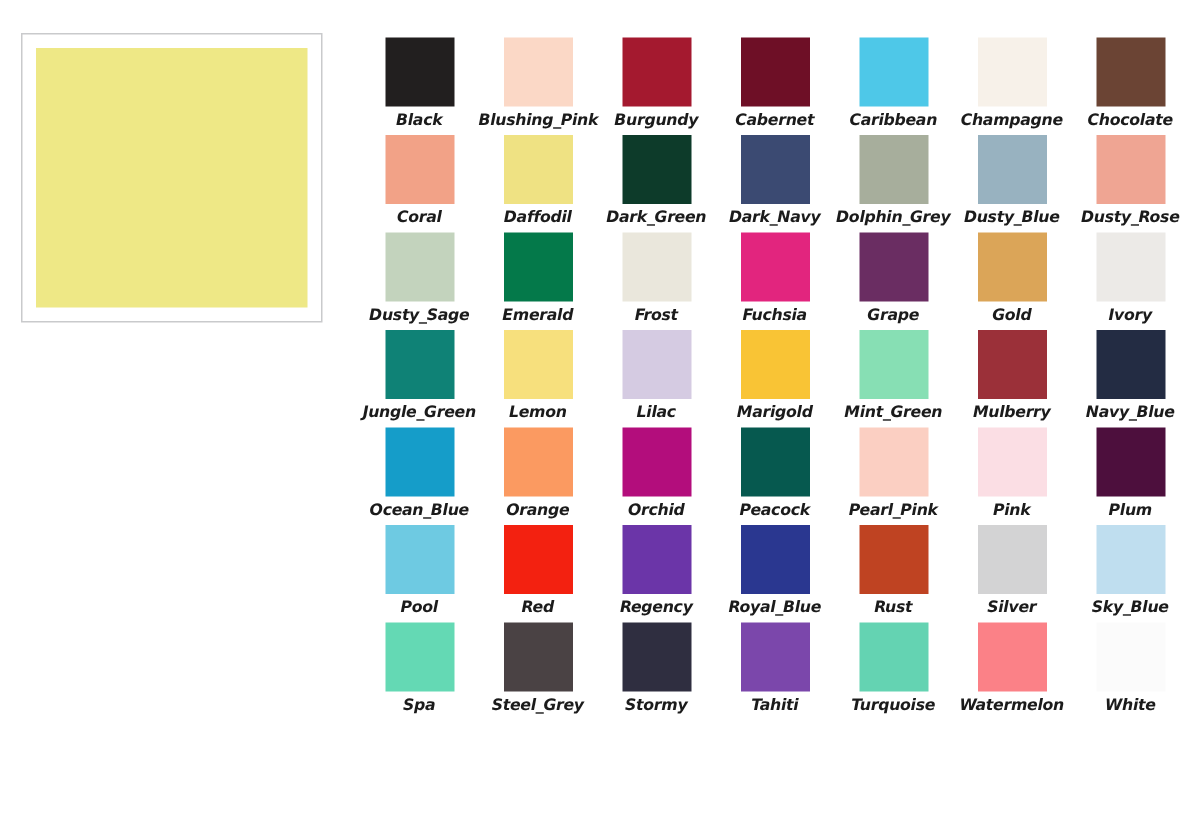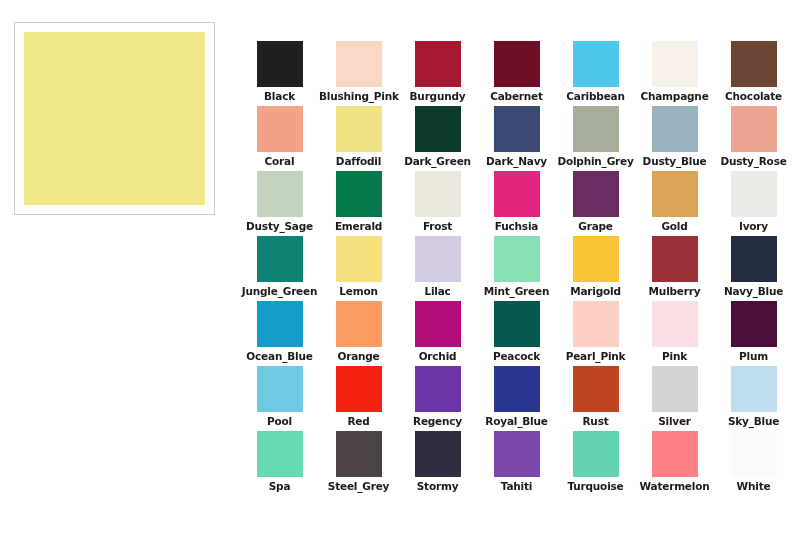--- a/index.html
+++ b/index.html
@@ -38,25 +38,26 @@
   #preview-fill {
     width: 100%;
     height: 100%;
     box-sizing: border-box;
   }
 
   
   #swatch-grid {
     position: absolute;
     left: 240px;
-    top: 41px;
+    top: 25px;
     width: 550px;
     display: grid;
     grid-template-columns: repeat(7, 79px);
     grid-auto-rows: 65px;
+    font-style: italic;
   }
   .swatch-cell {
     width: 79px;
     height: 65px;
     position: relative;
     box-sizing: border-box;
   }
   .swatch-chip {
     width: 46px;
     height: 46px;
@@ -177,28 +178,28 @@
     </div>
     <div class="swatch-cell">
       <span class="swatch-chip" style="background: rgb(247, 224, 125);"></span>
       <span class="swatch-label">Lemon</span>
     </div>
     <div class="swatch-cell">
       <span class="swatch-chip" style="background: rgb(213, 203, 226);"></span>
       <span class="swatch-label">Lilac</span>
     </div>
     <div class="swatch-cell">
+      <span class="swatch-chip" style="background: rgb(249, 196, 53);"></span>
+      <span class="swatch-label">Marigold</span>
+    </div>
+    <div class="swatch-cell">
       <span class="swatch-chip" style="background: rgb(135, 223, 180);"></span>
       <span class="swatch-label">Mint_Green</span>
     </div>
     <div class="swatch-cell">
-      <span class="swatch-chip" style="background: rgb(249, 196, 53);"></span>
-      <span class="swatch-label">Marigold</span>
-    </div>
-    <div class="swatch-cell">
       <span class="swatch-chip" style="background: rgb(155, 48, 57);"></span>
       <span class="swatch-label">Mulberry</span>
     </div>
     <div class="swatch-cell">
       <span class="swatch-chip" style="background: rgb(35, 44, 67);"></span>
       <span class="swatch-label">Navy_Blue</span>
     </div>
     <div class="swatch-cell">
       <span class="swatch-chip" style="background: rgb(21, 157, 201);"></span>
       <span class="swatch-label">Ocean_Blue</span>

